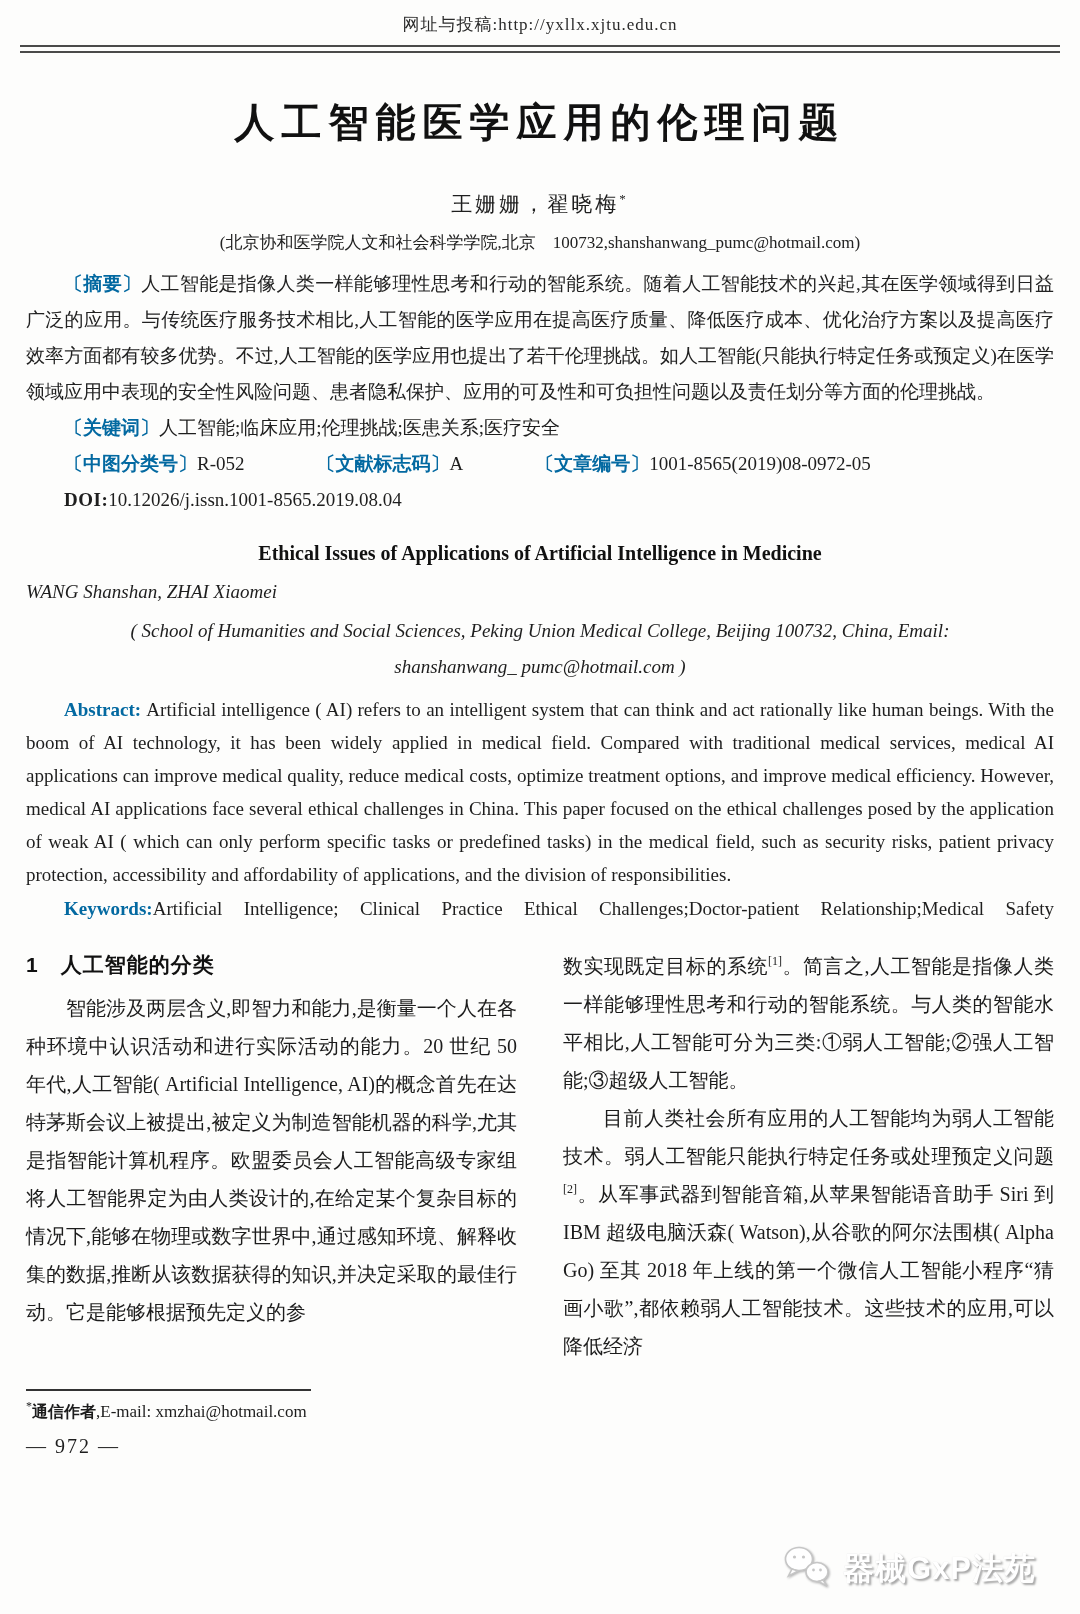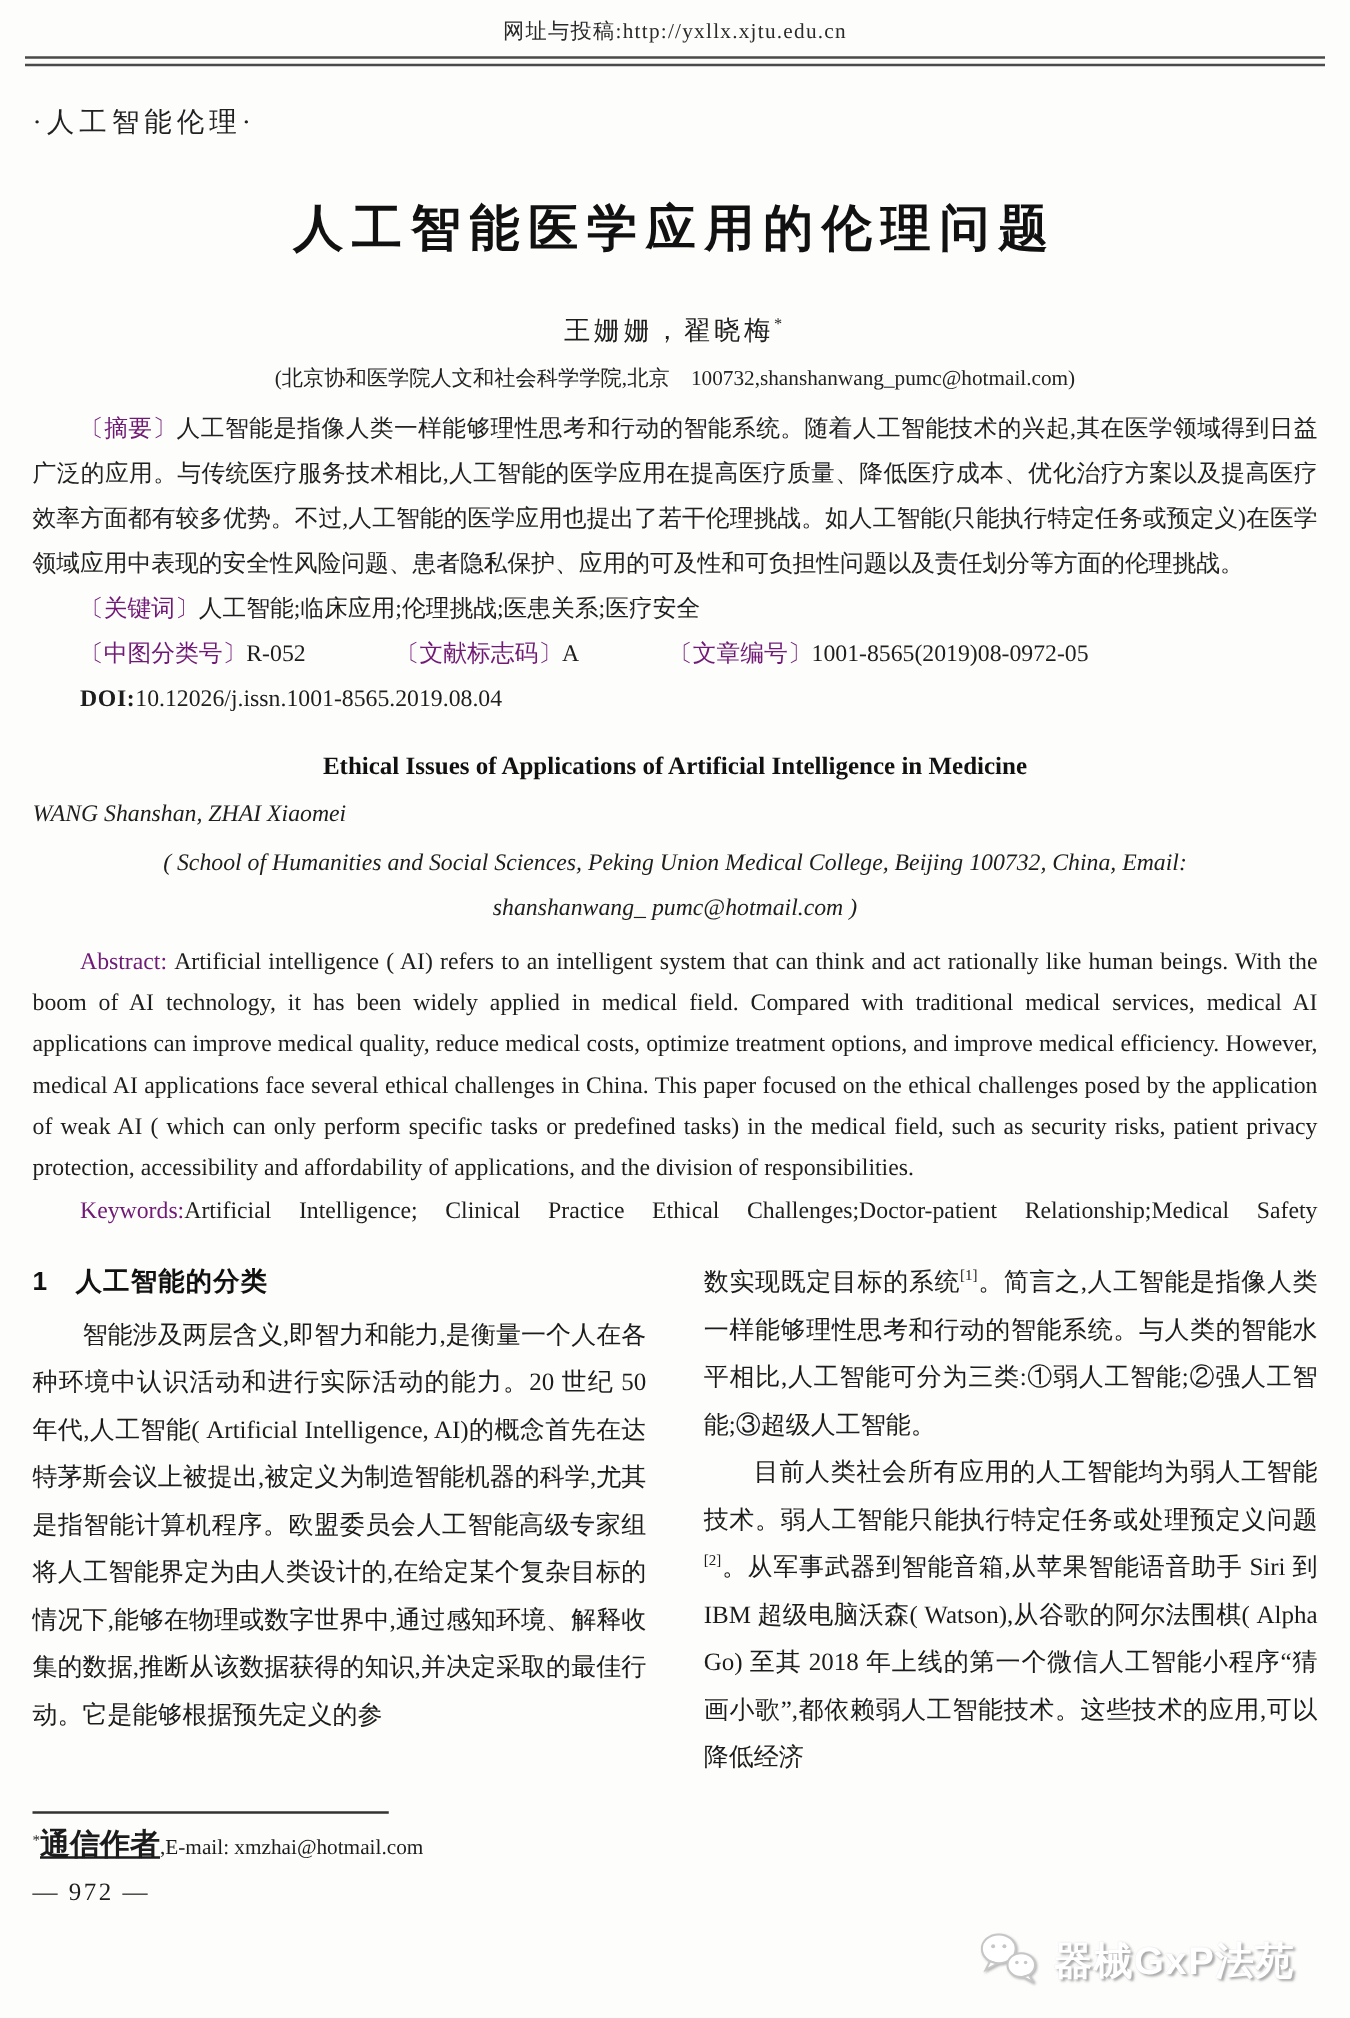--- a/index.html
+++ b/index.html
@@ -16,21 +16,21 @@
   .column-tag{margin-top:30px;font-size:22px;letter-spacing:4px;color:#222;}
 
   .title-cn{margin:42px 0 0;text-align:center;font-size:40px;font-weight:700;letter-spacing:7px;color:#111;font-family:Liberation Serif, serif;}
 
   .authors{margin-top:40px;text-align:center;font-size:21px;letter-spacing:3px;}
   .authors sup{font-size:13px;}
 
   .affil-cn{margin-top:13px;text-align:center;font-size:17px;color:#222;}
 
   .abs-cn{margin:12px 0 0;font-size:19px;line-height:36px;text-align:justify;text-indent:2em;color:#222;}
-  .lbl{font-weight:400;font-family:"Liberation Sans","DejaVu Sans",sans-serif;color:#701a75;}
+  .lbl{font-weight:700;font-family:"Liberation Sans","DejaVu Sans",sans-serif;color:#0369a1;}
 
   .kw-cn{margin:0;font-size:19px;line-height:36px;text-indent:2em;}
 
   .class-line{margin:0;font-size:19px;line-height:36px;padding-left:2em;display:flex;gap:72px;white-space:nowrap;}
 
   .doi-line{margin:0;font-size:19px;line-height:36px;text-indent:2em;}
   .doi-line b{letter-spacing:0.5px;}
 
   .en-title{margin-top:24px;text-align:center;font-size:20px;font-weight:700;color:#111;}
   .en-authors{margin-top:16px;text-align:left;font-style:italic;font-size:19px;}
@@ -44,37 +44,36 @@
   .col{flex:1;min-width:0;}
   .sec-heading{margin:4px 0 10px;font-size:21px;font-weight:700;letter-spacing:1px;
     font-family:"Liberation Sans","DejaVu Sans",sans-serif;color:#111;}
   .body-p{margin:0;font-size:20px;line-height:38px;text-align:justify;color:#1c1c1c;}
   .indent{text-indent:2em;}
   .ref{font-size:12px;vertical-align:super;line-height:0;}
 
   .footnote-rule{width:285px;border-top:2px solid #333;margin-top:24px;}
   .footnote{margin-top:8px;font-size:17px;color:#1c1c1c;}
   .footnote .fn-mark{font-size:12px;vertical-align:super;}
-  .footnote b{font-family:"Liberation Sans","DejaVu Sans",sans-serif;font-size:24px;text-decoration:underline;}
+  .footnote b{font-family:"Liberation Sans","DejaVu Sans",sans-serif;font-size:16px;}
   .page-no{margin-top:12px;font-size:20px;letter-spacing:2px;}
 
   .watermark{position:absolute;right:44px;bottom:24px;display:flex;align-items:flex-end;gap:8px;}
   .wm-text{font-family:"Liberation Sans","DejaVu Sans",sans-serif;font-size:31px;font-weight:700;
     color:#ffffff;text-shadow:2px 2px 2px #a8a8a8,0 0 1px #dcdcdc;letter-spacing:1px;}
   .wm-icon{filter:drop-shadow(1.5px 1.5px 1px #b2b2b2);}
 </style>
 </head>
 <body>
 
 <div class="page">
 
   <div class="site">网址与投稿:http://yxllx.xjtu.edu.cn</div>
   <div class="double-rule"></div>
 
-  <div class="column-tag">·人工智能伦理·</div>
 
   <h1 class="title-cn">人工智能医学应用的伦理问题</h1>
 
   <div class="authors"><span>王姗姗，翟晓梅</span><sup>*</sup></div>
 
   <div class="affil-cn">(北京协和医学院人文和社会科学学院,北京　100732,shanshanwang_pumc@hotmail.com)</div>
 
   <p class="abs-cn"><span class="lbl">〔摘要〕</span><span>人工智能是指像人类一样能够理性思考和行动的智能系统。随着人工智能技术的兴起,其在医学领域得到日益广泛的应用。与传统医疗服务技术相比,人工智能的医学应用在提高医疗质量、降低医疗成本、优化治疗方案以及提高医疗效率方面都有较多优势。不过,人工智能的医学应用也提出了若干伦理挑战。如人工智能(只能执行特定任务或预定义)在医学领域应用中表现的安全性风险问题、患者隐私保护、应用的可及性和可负担性问题以及责任划分等方面的伦理挑战。</span></p>
 
   <p class="kw-cn"><span class="lbl">〔关键词〕</span><span>人工智能;临床应用;伦理挑战;医患关系;医疗安全</span></p>

